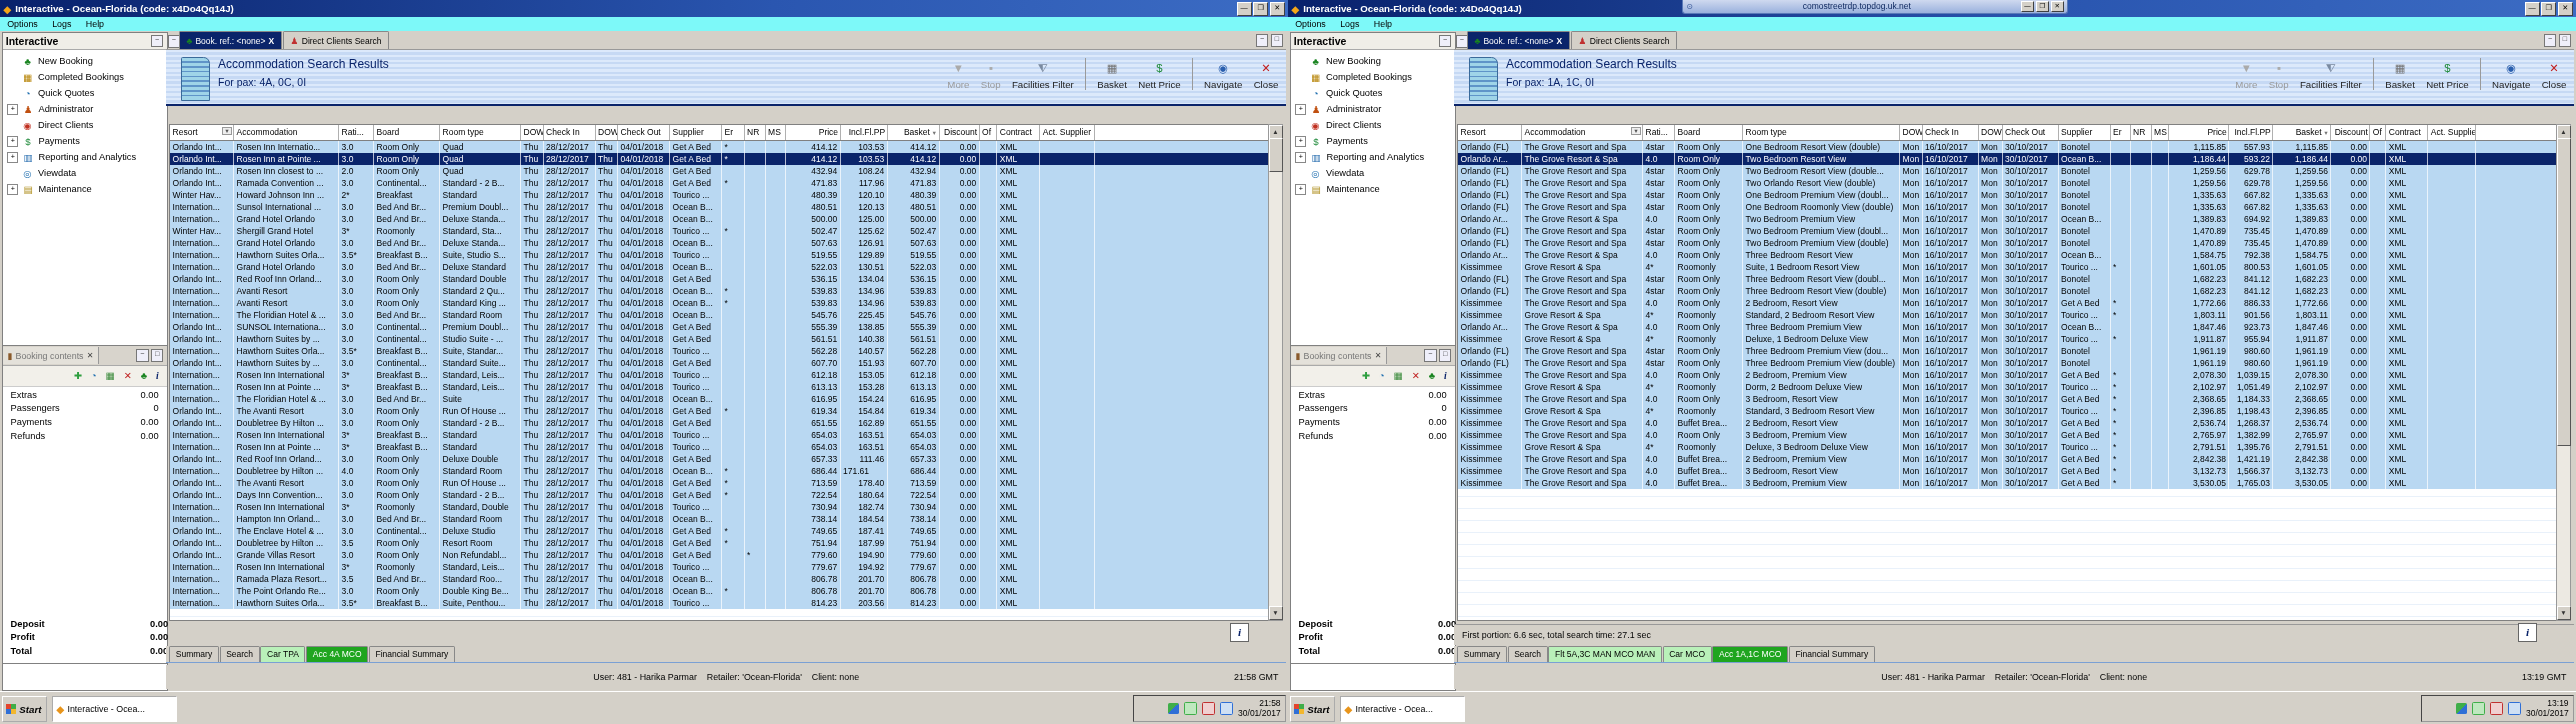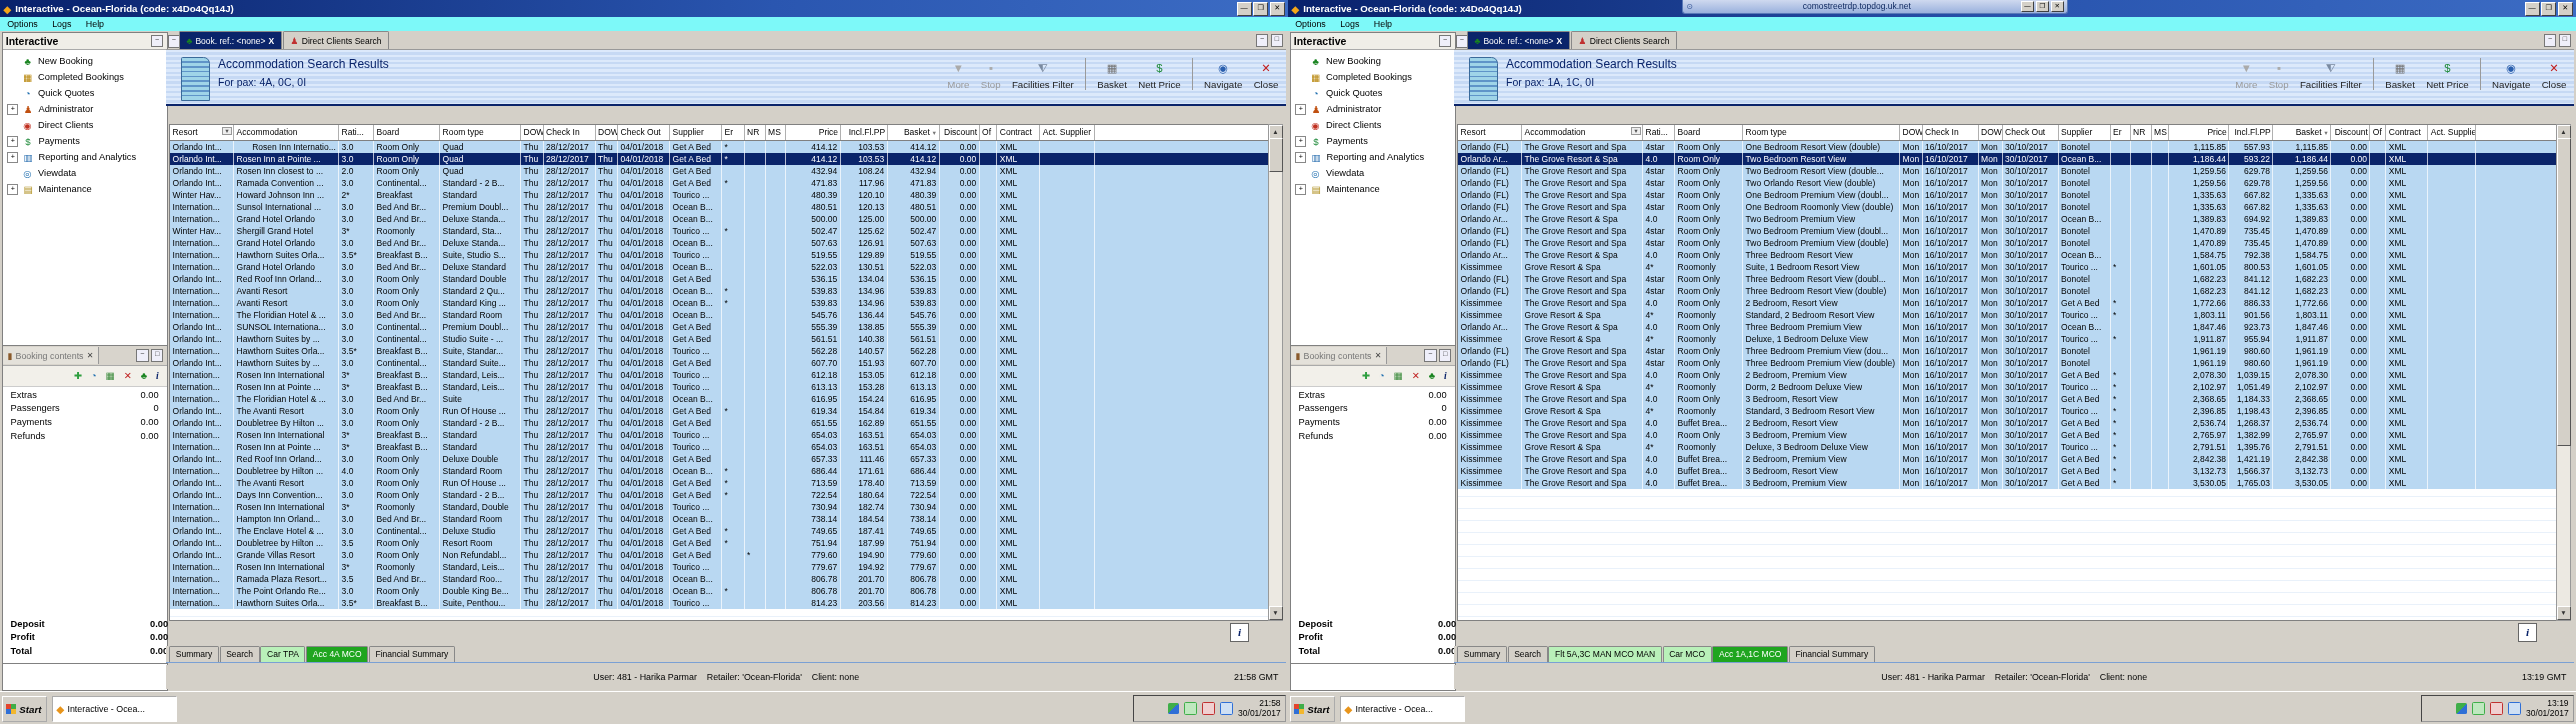--- a/index.html
+++ b/index.html
@@ -305,21 +305,21 @@
           <div class="th" style="width: 47px; text-align: right;">Incl.Fl.PP</div>
           <div class="th" style="width: 52px; text-align: right;">Basket<span class="sortmark">▼</span></div>
           <div class="th" style="width: 40px; text-align: right;">Discount</div>
           <div class="th" style="width: 17.7px;">Of</div>
           <div class="th" style="width: 43px;">Contract</div>
           <div class="th" style="width: 55px;">Act. Supplier</div>
         </div>
         <div class="tbody">
           <div class="tr">
             <div class="td" style="width: 64px;">Orlando Int...</div>
-            <div class="td" style="width: 105px; text-align: right;">Rosen Inn Internatio...</div>
+            <div class="td" style="width: 105px;">Rosen Inn Internatio...</div>
             <div class="td" style="width: 35px;">3.0</div>
             <div class="td" style="width: 66px;">Room Only</div>
             <div class="td" style="width: 81px;">Quad</div>
             <div class="td" style="width: 22.5px;">Thu</div>
             <div class="td" style="width: 52px;">28/12/2017</div>
             <div class="td" style="width: 22.5px;">Thu</div>
             <div class="td" style="width: 52px;">04/01/2018</div>
             <div class="td" style="width: 52px;">Get A Bed</div>
             <div class="td" style="width: 22.5px;">*</div>
             <div class="td" style="width: 21px;"></div>
@@ -626,21 +626,21 @@
             <div class="td" style="width: 81px;">Standard Room</div>
             <div class="td" style="width: 22.5px;">Thu</div>
             <div class="td" style="width: 52px;">28/12/2017</div>
             <div class="td" style="width: 22.5px;">Thu</div>
             <div class="td" style="width: 52px;">04/01/2018</div>
             <div class="td" style="width: 52px;">Ocean B...</div>
             <div class="td" style="width: 22.5px;"></div>
             <div class="td" style="width: 21px;"></div>
             <div class="td" style="width: 20px;"></div>
             <div class="td" style="width: 55px; text-align: right;">545.76</div>
-            <div class="td" style="width: 47px; text-align: right;">136.44</div>
+            <div class="td" style="width: 47px; text-align: right;">225.45</div>
             <div class="td" style="width: 52px; text-align: right;">545.76</div>
             <div class="td" style="width: 40px; text-align: right;">0.00</div>
             <div class="td" style="width: 17.7px;"></div>
             <div class="td" style="width: 43px;">XML</div>
             <div class="td" style="width: 55px;"></div>
           </div>
           <div class="tr">
             <div class="td" style="width: 64px;">Orlando Int...</div>
             <div class="td" style="width: 105px;">SUNSOL Internationa...</div>
             <div class="td" style="width: 35px;">3.0</div>
@@ -912,21 +912,21 @@
             <div class="td" style="width: 81px;">Standard Room</div>
             <div class="td" style="width: 22.5px;">Thu</div>
             <div class="td" style="width: 52px;">28/12/2017</div>
             <div class="td" style="width: 22.5px;">Thu</div>
             <div class="td" style="width: 52px;">04/01/2018</div>
             <div class="td" style="width: 52px;">Ocean B...</div>
             <div class="td" style="width: 22.5px;">*</div>
             <div class="td" style="width: 21px;"></div>
             <div class="td" style="width: 20px;"></div>
             <div class="td" style="width: 55px; text-align: right;">686.44</div>
-            <div class="td" style="width: 47px; text-align: right;">171.61</div>
+            <div class="td" style="width: 47px; text-align: left;">171.61</div>
             <div class="td" style="width: 52px; text-align: right;">686.44</div>
             <div class="td" style="width: 40px; text-align: right;">0.00</div>
             <div class="td" style="width: 17.7px;"></div>
             <div class="td" style="width: 43px;">XML</div>
             <div class="td" style="width: 55px;"></div>
           </div>
           <div class="tr">
             <div class="td" style="width: 64px;">Orlando Int...</div>
             <div class="td" style="width: 105px;">The Avanti Resort</div>
             <div class="td" style="width: 35px;">3.0</div>
@@ -2027,20 +2027,21 @@
             <div class="td" style="width: 42px;">XML</div>
             <div class="td" style="width: 48px;"></div>
           </div>
         </div>
       </div>
     <div class="vscroll">
       <span class="varrow" style="top:0;">▲</span>
       <span class="vthumb" style="top:13px;height:306px;"></span>
       <span class="varrow" style="bottom:0;">▼</span>
     </div>
+    <div class="statusbar">First portion: 6.6 sec, total search time: 27.1 sec</div>
     <div class="info-btn">i</div>
     <div class="btabs">
         <span class="btab ">Summary</span>
         <span class="btab ">Search</span>
         <span class="btab lightgreen">Flt 5A,3C MAN MCO MAN</span>
         <span class="btab lightgreen">Car MCO</span>
         <span class="btab green">Acc 1A,1C MCO</span>
         <span class="btab ">Financial Summary</span>
       </div>
     <div class="userline">

